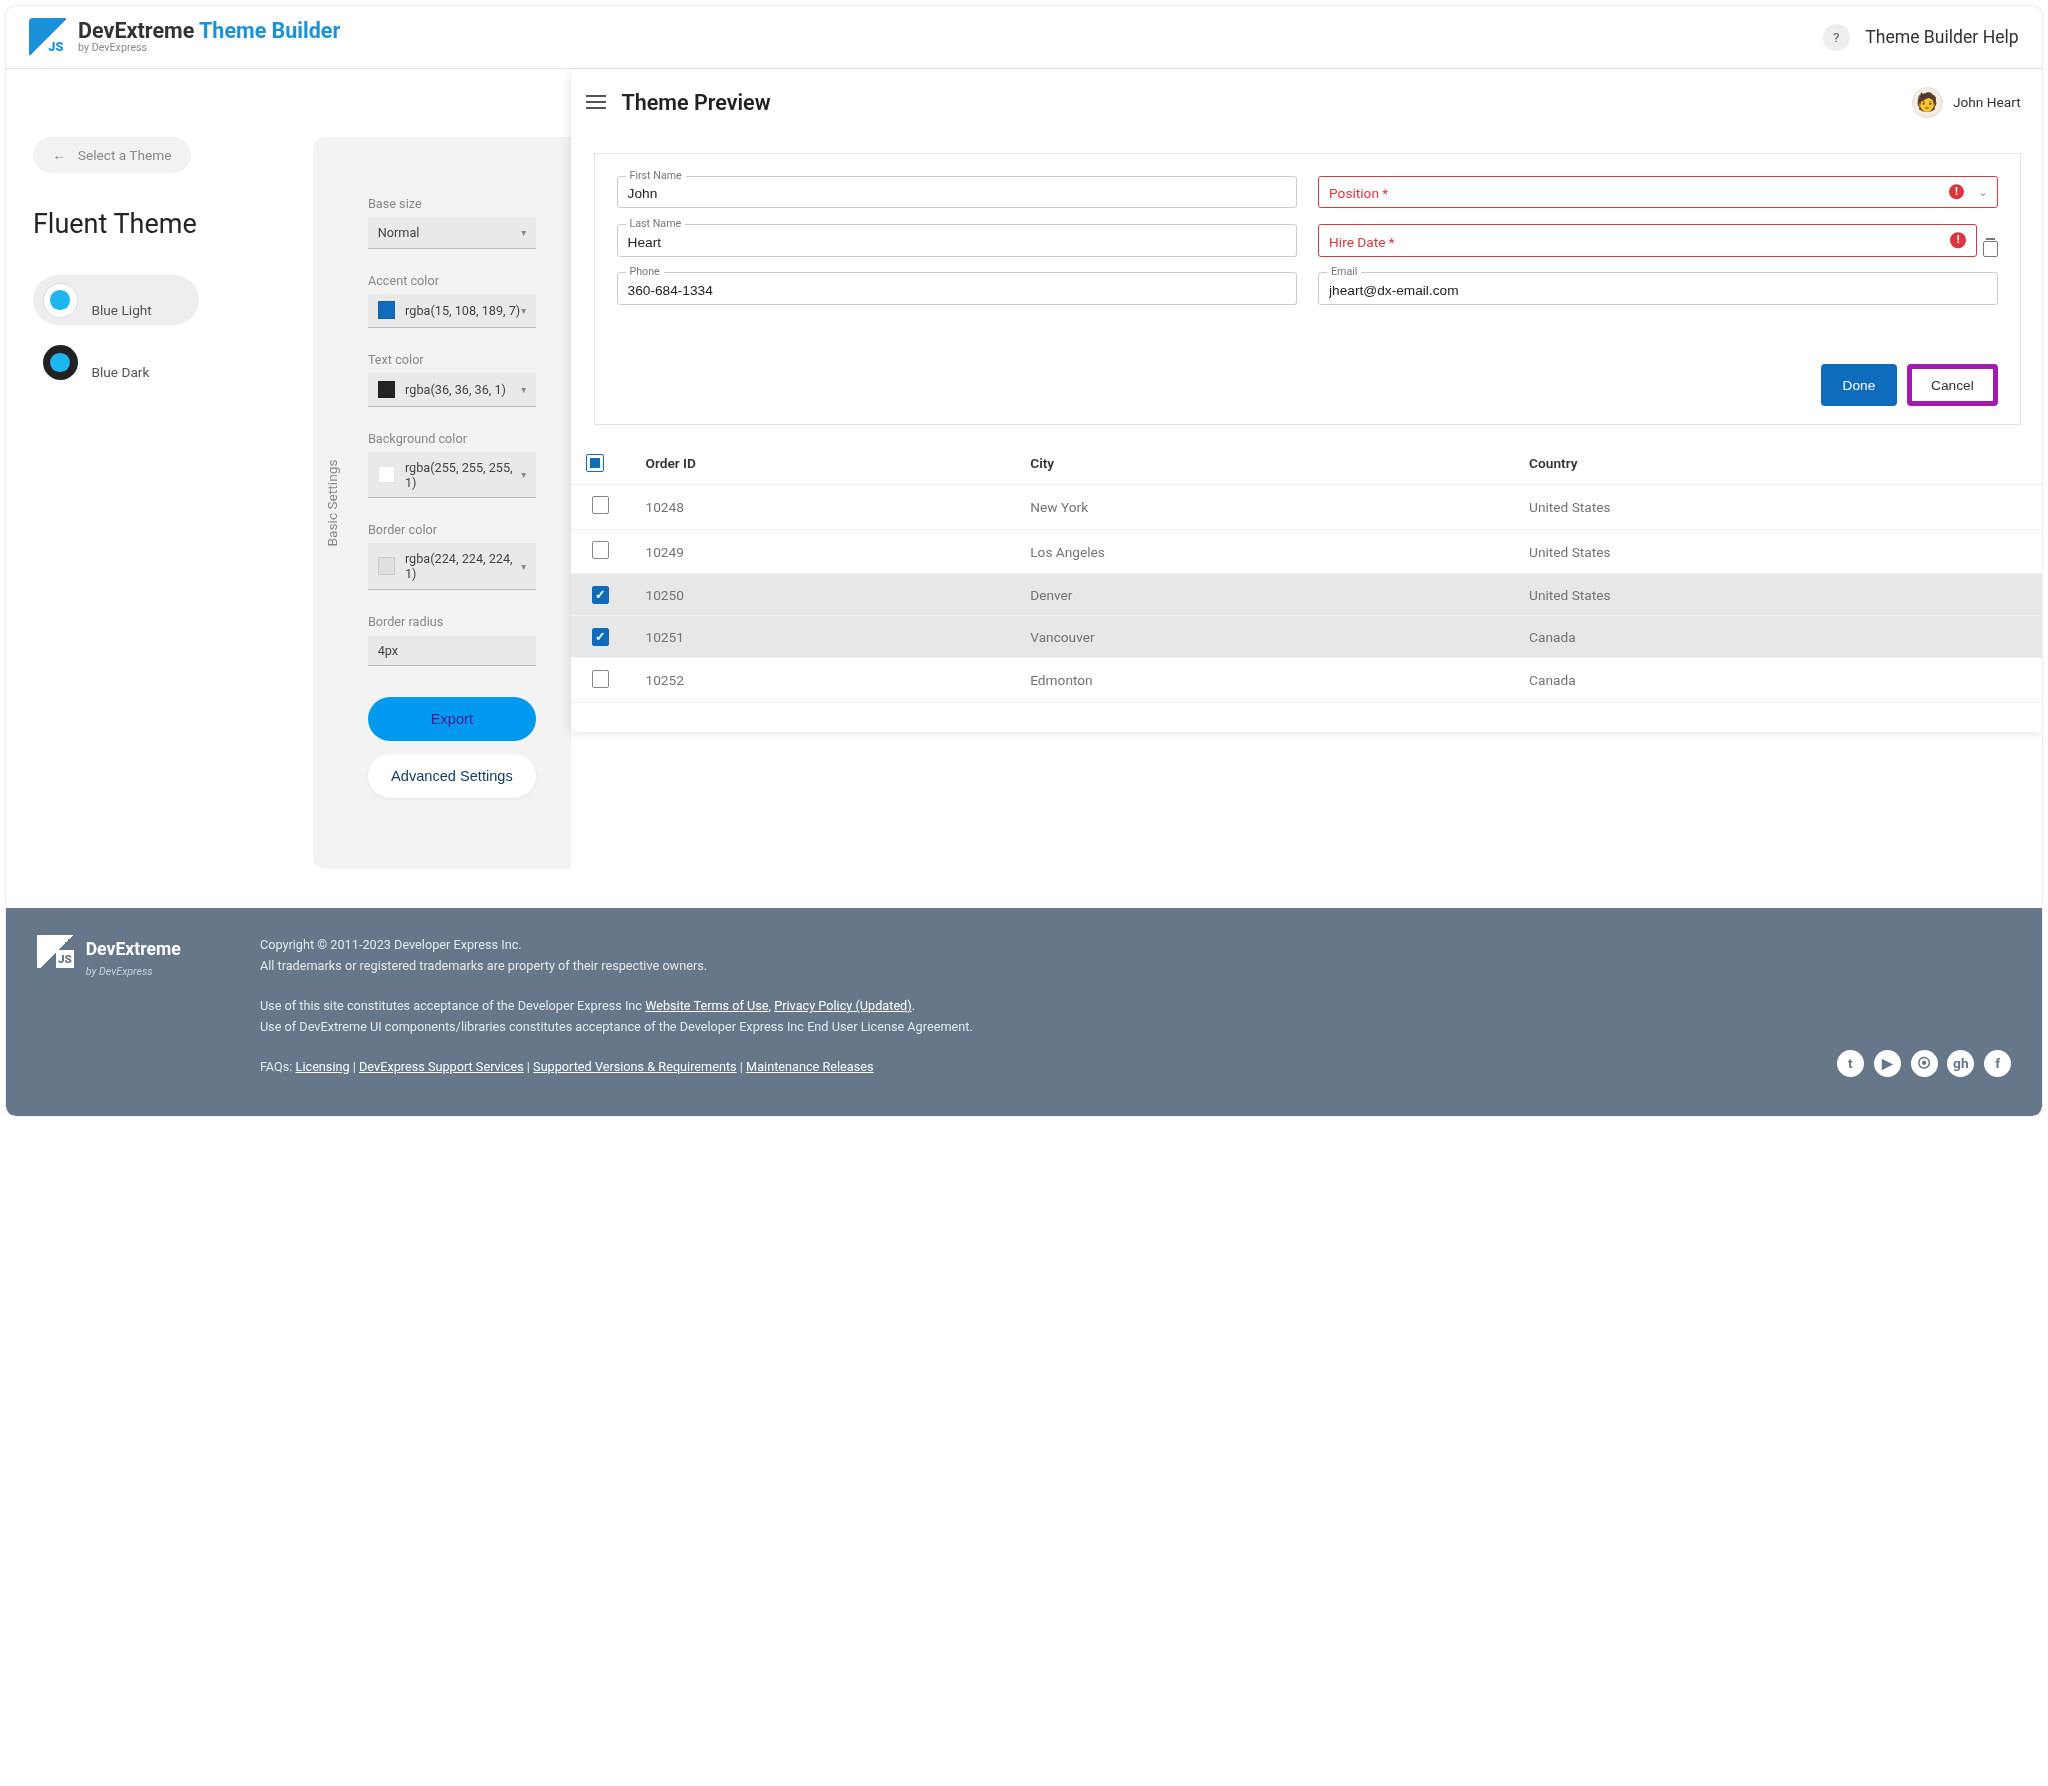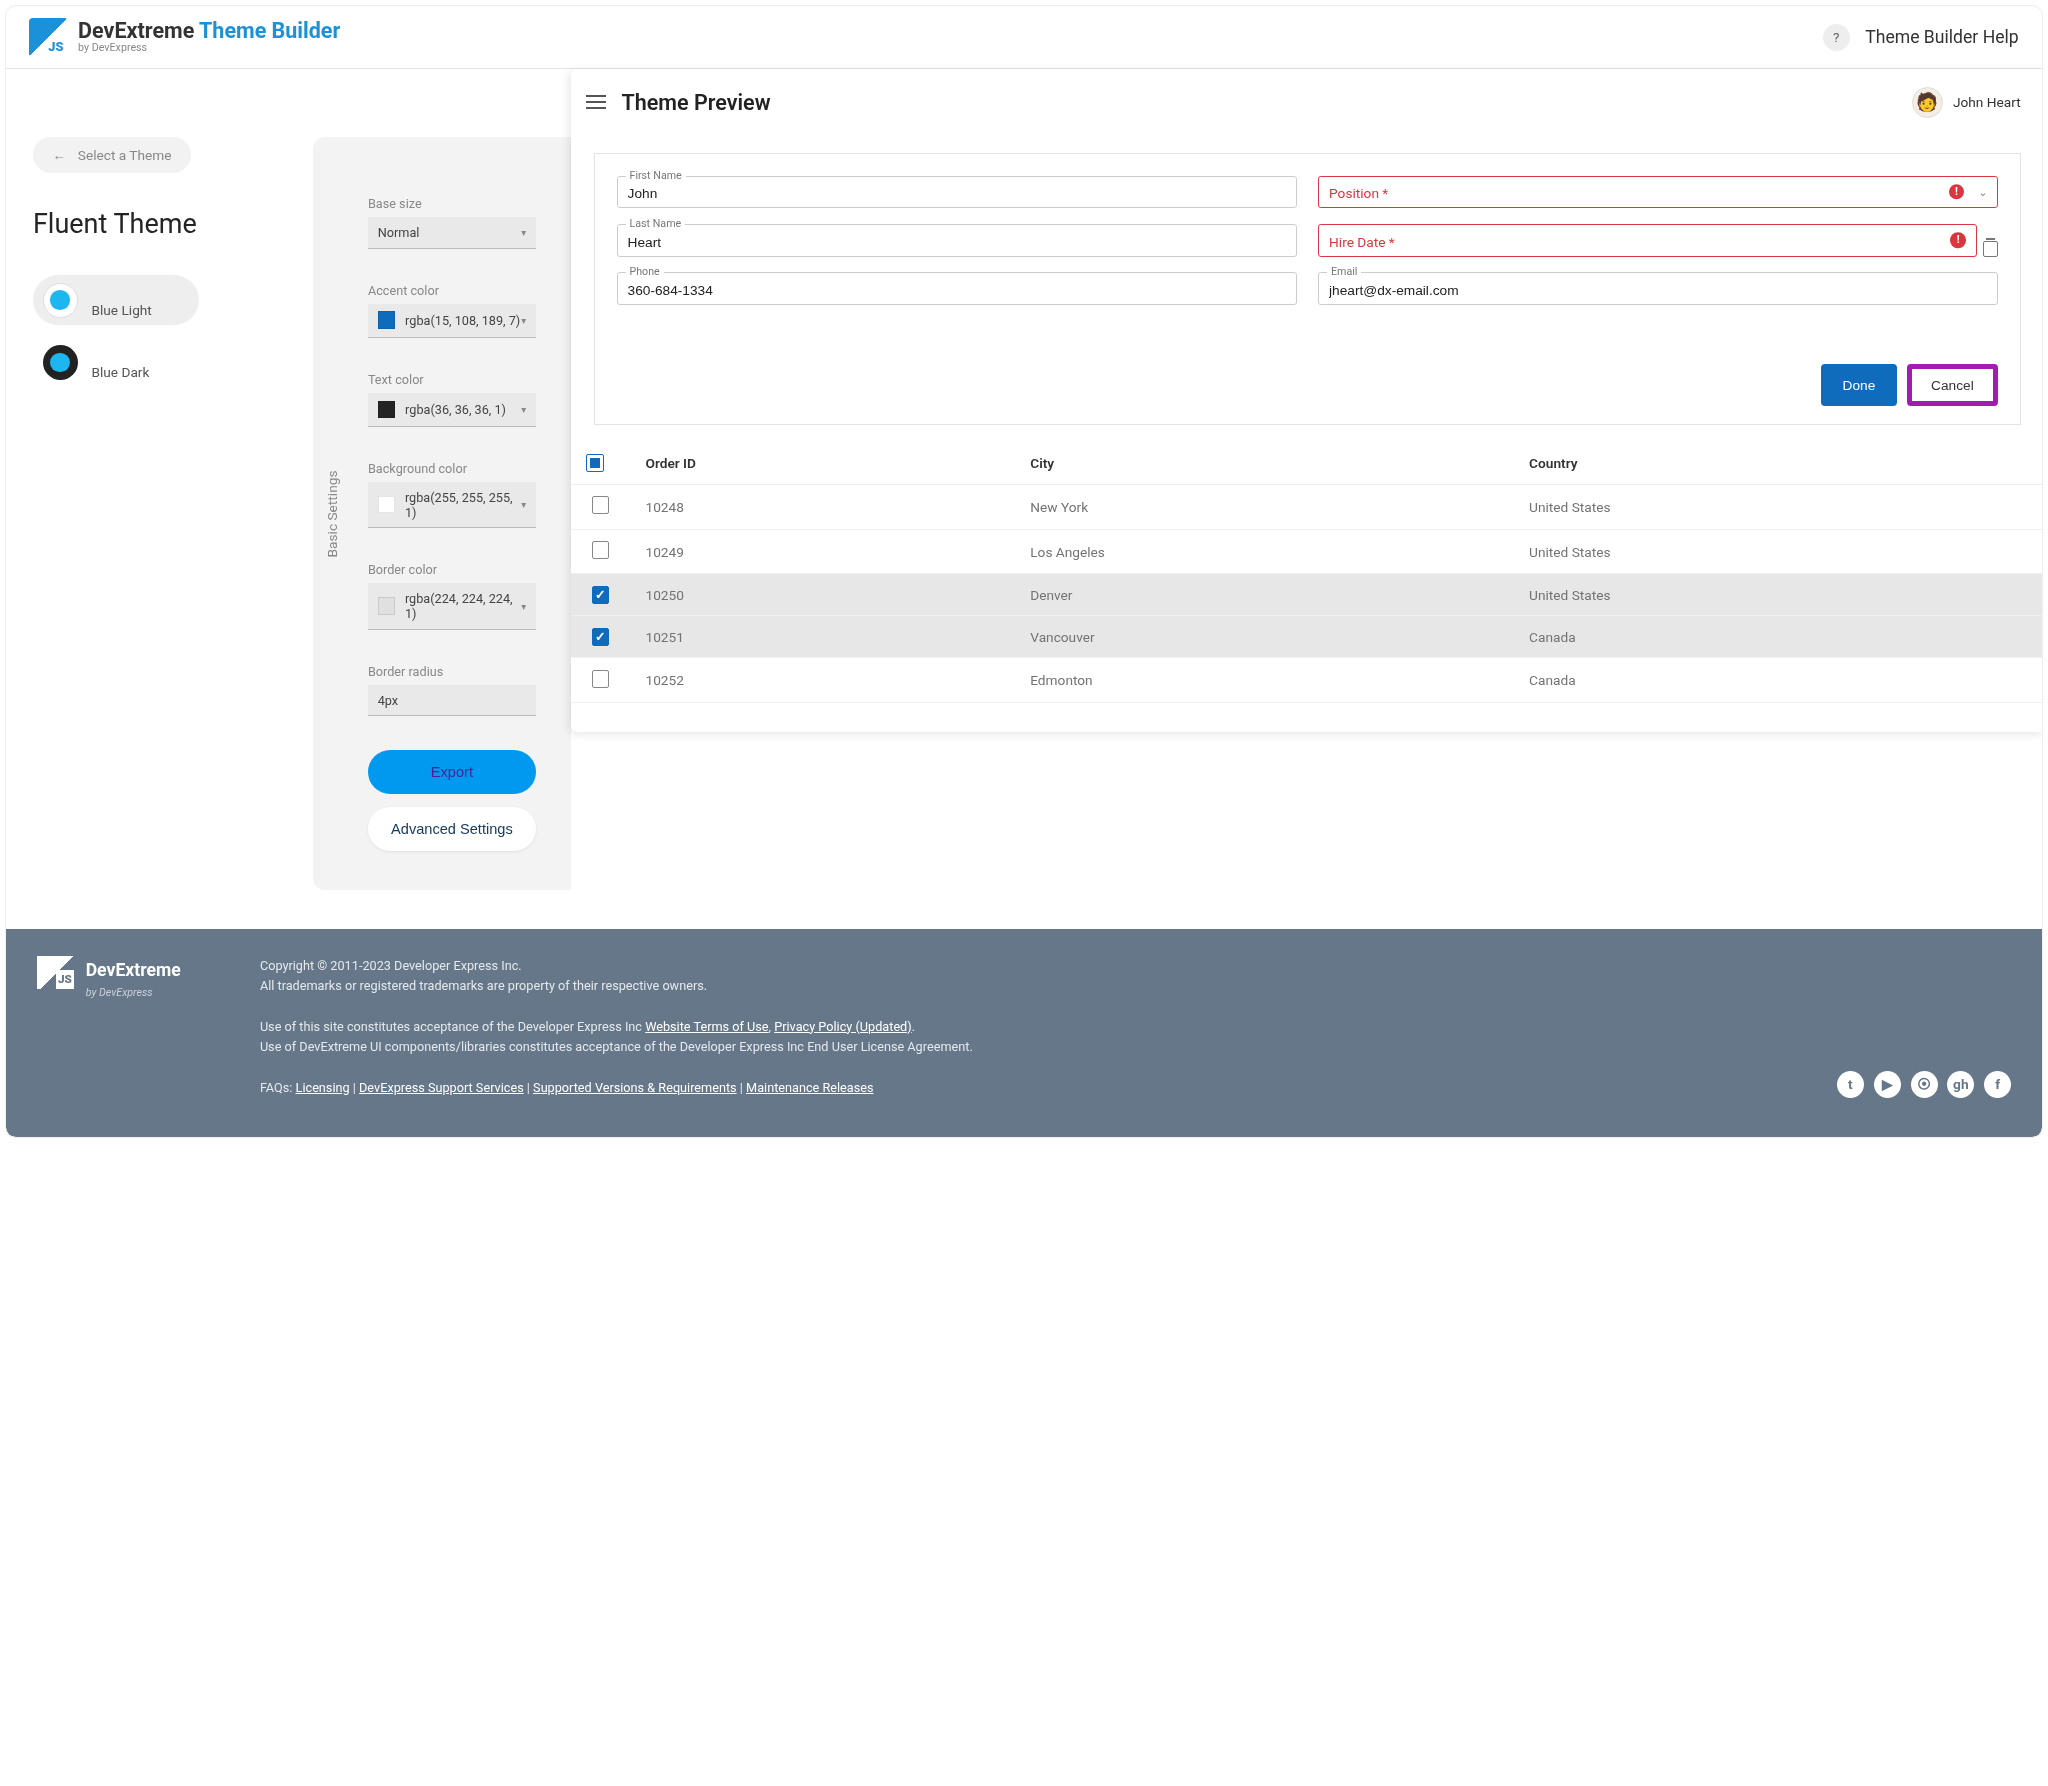--- a/index.html
+++ b/index.html
@@ -30,21 +30,21 @@
   .theme-option.active { background: #eee; }
   .theme-circle { width: 35px; height: 35px; border-radius: 50%; display: flex; align-items: center; justify-content: center; }
   .theme-circle.light { background: #fff; border: 1px solid #ddd; }
   .theme-circle.dark { background: #222; }
   .theme-dot { width: 19.5px; height: 19.5px; border-radius: 50%; background: #1db6ef; }
   .theme-label { font-size: 13.7px; color: #555; }
   
   
   .settings-panel { background: #f3f3f3; border-radius: 11.7px 0 0 11.7px; padding: 59px 35px 39px 55px; position: relative; }
   .vertical-label { position: absolute; left: 19.5px; top: 50%; transform: translate(-50%, -50%) rotate(-90deg); font-size: 13.7px; color: #888; white-space: nowrap; }
-  .setting-group { margin-bottom: 34px; }
+  .setting-group { margin-bottom: 24px; }
   .setting-label { font-size: 12.7px; color: #888; margin-bottom: 5.9px; }
   .setting-select { background: #e9e9e9; border: none; border-bottom: 1px solid #bbb; padding: 7.8px 9.8px; display: flex; align-items: center; gap: 9.8px; font-size: 12.7px; color: #444; cursor: pointer; position: relative; }
   .setting-select .caret { position: absolute; right: 9.8px; color: #888; font-size: 9.8px; }
   .color-swatch { width: 17.6px; height: 17.6px; border: 1px solid rgba(0,0,0,0.1); }
   .btn-row { display: flex; flex-direction: column; gap: 13.7px; margin-top: 31px; }
   .btn-primary { background: #0099f0; color: #4c1d95; border: none; border-radius: 23.4px; padding: 13.7px 0; font-size: 14.6px; font-weight: 500; cursor: pointer; width: 100%; }
   .btn-secondary { background: #fff; color: #163e63; border: none; border-radius: 23.4px; padding: 13.7px 0; font-size: 14.6px; font-weight: 500; cursor: pointer; width: 100%; box-shadow: 0 1px 2.9px rgba(0,0,0,0.08); }
   
   
   .preview-wrap { position: relative; }

